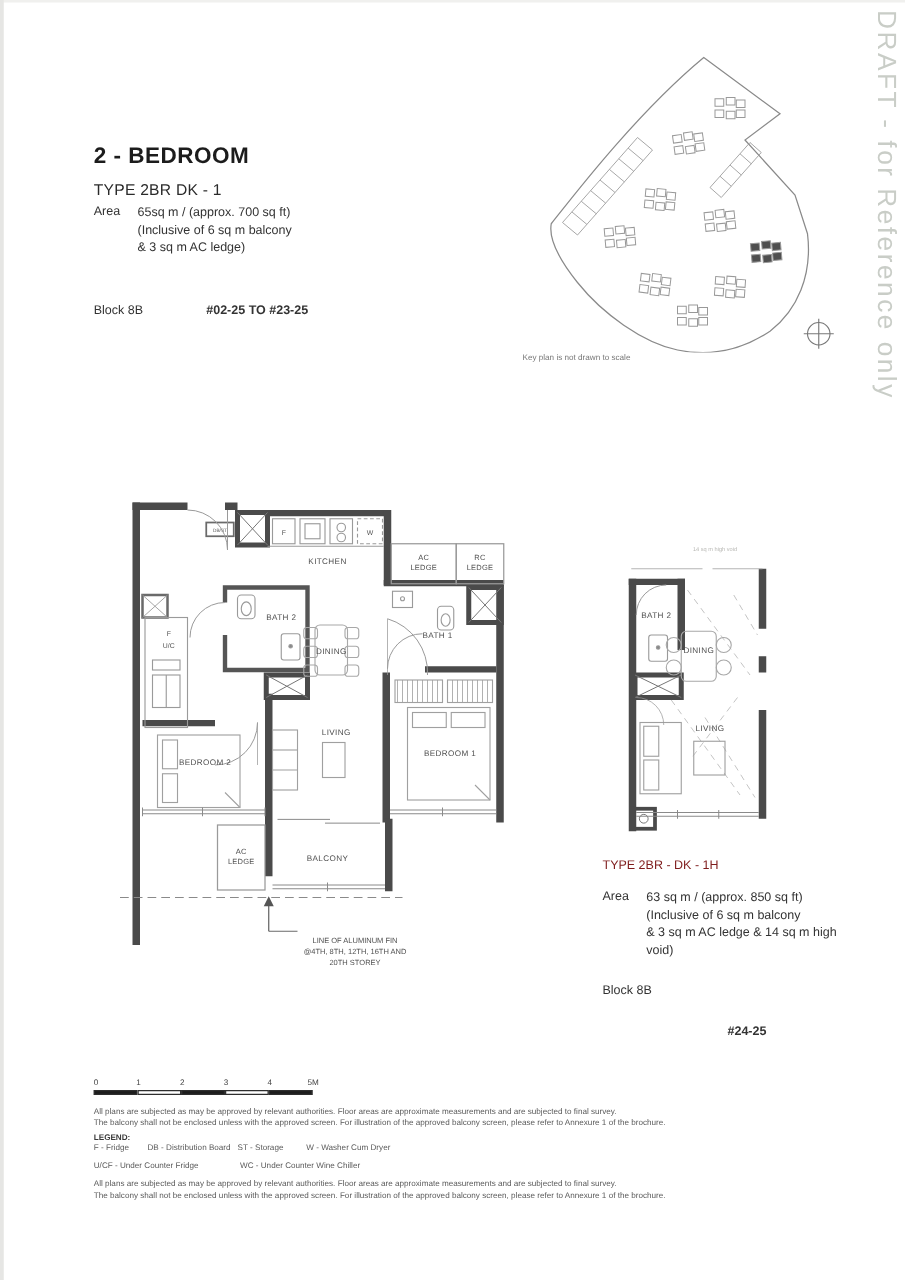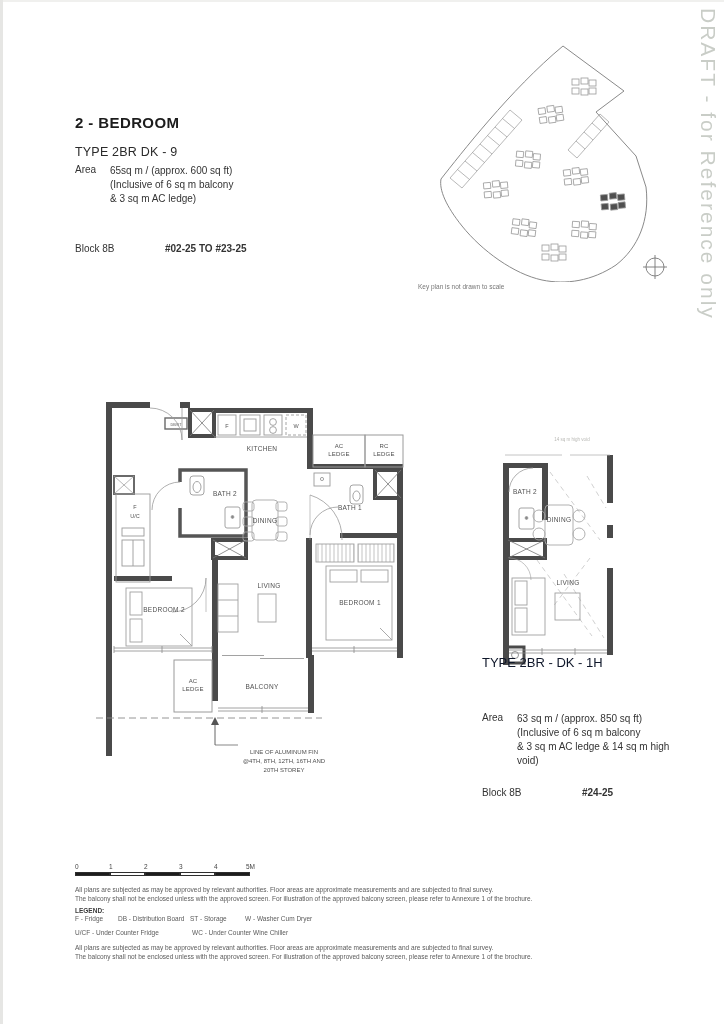--- a/index.html
+++ b/index.html
@@ -6,30 +6,30 @@
   #page{
     position:relative;width:724px;height:1024px;background:#ffffff;
     font-family:"Liberation Sans",sans-serif;color:#333;overflow:hidden;
     box-shadow:inset 3px 0 0 #e6e6e4, inset 0 2px 0 #f0f0ee;
   }
   .abs{position:absolute;}
   .watermark{
     right:4px;top:8px;writing-mode:vertical-rl;
     font-size:21px;color:#c9cdc7;letter-spacing:2px;white-space:nowrap;
   }
-  .h-category{left:75px;top:114px;font-size:15px;font-weight:bold;color:#1c1c1c;letter-spacing:.4px;}
+  .h-category{left:75px;top:114px;font-size:18px;font-weight:bold;color:#1c1c1c;letter-spacing:.4px;}
   .h-type1{left:75px;top:145px;font-size:12.5px;color:#2a2a2a;letter-spacing:.2px;}
   .area-block{font-size:10px;color:#333;}
   .area-label{position:absolute;left:0;top:0;}
   .area-lines{position:absolute;left:35px;top:0;line-height:14px;white-space:nowrap;}
   .block-row{font-size:10px;color:#333;}
   .block-units{position:absolute;white-space:nowrap;font-weight:bold;}
   .u1-area{left:75px;top:164px;}
   .u1-block{left:75px;top:243px;}
-  .u2-title{left:482px;top:655px;font-size:13px;color:#0f172a;}
+  .u2-title{left:482px;top:687px;font-size:10px;color:#7f1d1d;}
   .u2-area{left:482px;top:712px;}
   .u2-block{left:482px;top:787px;}
   .keyplan-caption{left:418px;top:283px;font-size:6.5px;color:#777;}
   .scalebar{left:75px;top:863px;width:180px;height:16px;font-size:6.5px;color:#444;}
   .scalebar .tick{position:absolute;top:0;}
   .sb-bar{position:absolute;top:9px;left:0;height:4px;display:flex;}
   .sb-seg{width:35px;height:4px;border:0.7px solid #2e2e2e;box-sizing:border-box;}
   .footer{left:75px;top:884px;width:575px;font-size:6.5px;color:#5a5a5a;}
   .footer div{position:absolute;white-space:nowrap;}
   .legend-label{font-weight:bold;color:#3a3a3a;}
@@ -43,25 +43,25 @@
   .faint{font-size:4.5px;fill:#b8b8b4;text-anchor:middle;}
 </style>
 </head>
 <body>
 
 <div id="page">
 
   <div class="abs watermark">DRAFT - for Reference only</div>
 
   <div class="abs h-category">2 - BEDROOM</div>
-  <div class="abs h-type1">TYPE 2BR DK - 9</div>
+  <div class="abs h-type1">TYPE 2BR DK - 1</div>
   <div class="abs area-block u1-area">
     <span class="area-label">Area</span>
     <div class="area-lines">
-      <div>65sq m / (approx. 600 sq ft)</div>
+      <div>65sq m / (approx. 700 sq ft)</div>
       <div>(Inclusive of 6 sq m balcony</div>
       <div>&amp; 3 sq m AC ledge)</div>
     </div>
   </div>
   <div class="abs block-row u1-block">
     <span>Block 8B</span>
     <span class="block-units" style="left:90px;">#02-25 TO #23-25</span>
   </div>
 
   <svg class="abs" style="left:420px;top:30px;" width="260" height="252" viewBox="0 0 260 252">
@@ -364,21 +364,21 @@
     <span class="area-label">Area</span>
     <div class="area-lines">
       <div>63 sq m / (approx. 850 sq ft)</div>
       <div>(Inclusive of 6 sq m balcony</div>
       <div>&amp; 3 sq m AC ledge &amp; 14 sq m high</div>
       <div>void)</div>
     </div>
   </div>
   <div class="abs block-row u2-block">
     <span>Block 8B</span>
-    <span class="block-units" style="left:100px;">#24-25</span>
+    <span class="block-units" style="left:100px;margin-top:33px;">#24-25</span>
   </div>
 
   <div class="abs scalebar">
     <span class="tick" style="left:0;">0</span>
     <span class="tick" style="left:34px;">1</span>
     <span class="tick" style="left:69px;">2</span>
     <span class="tick" style="left:104px;">3</span>
     <span class="tick" style="left:139px;">4</span>
     <span class="tick" style="left:171px;">5M</span>
     <div class="sb-bar">

